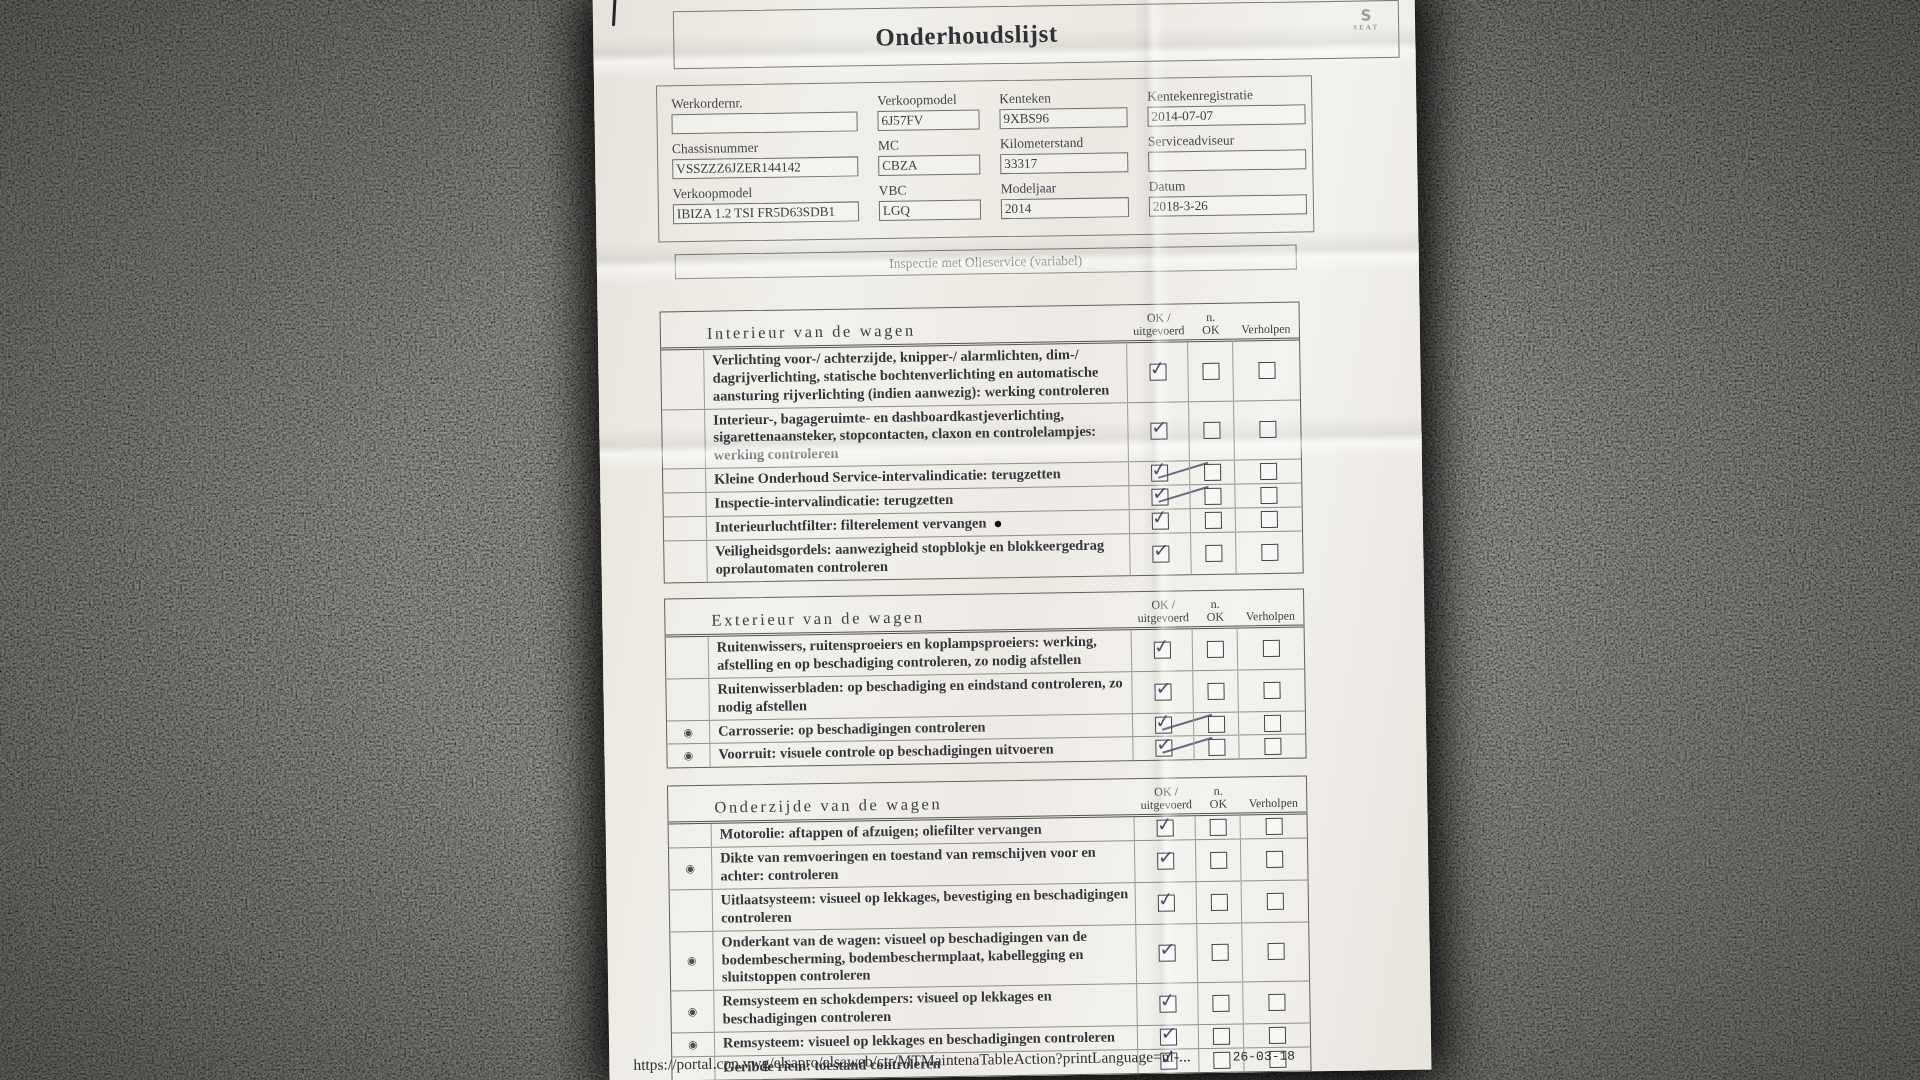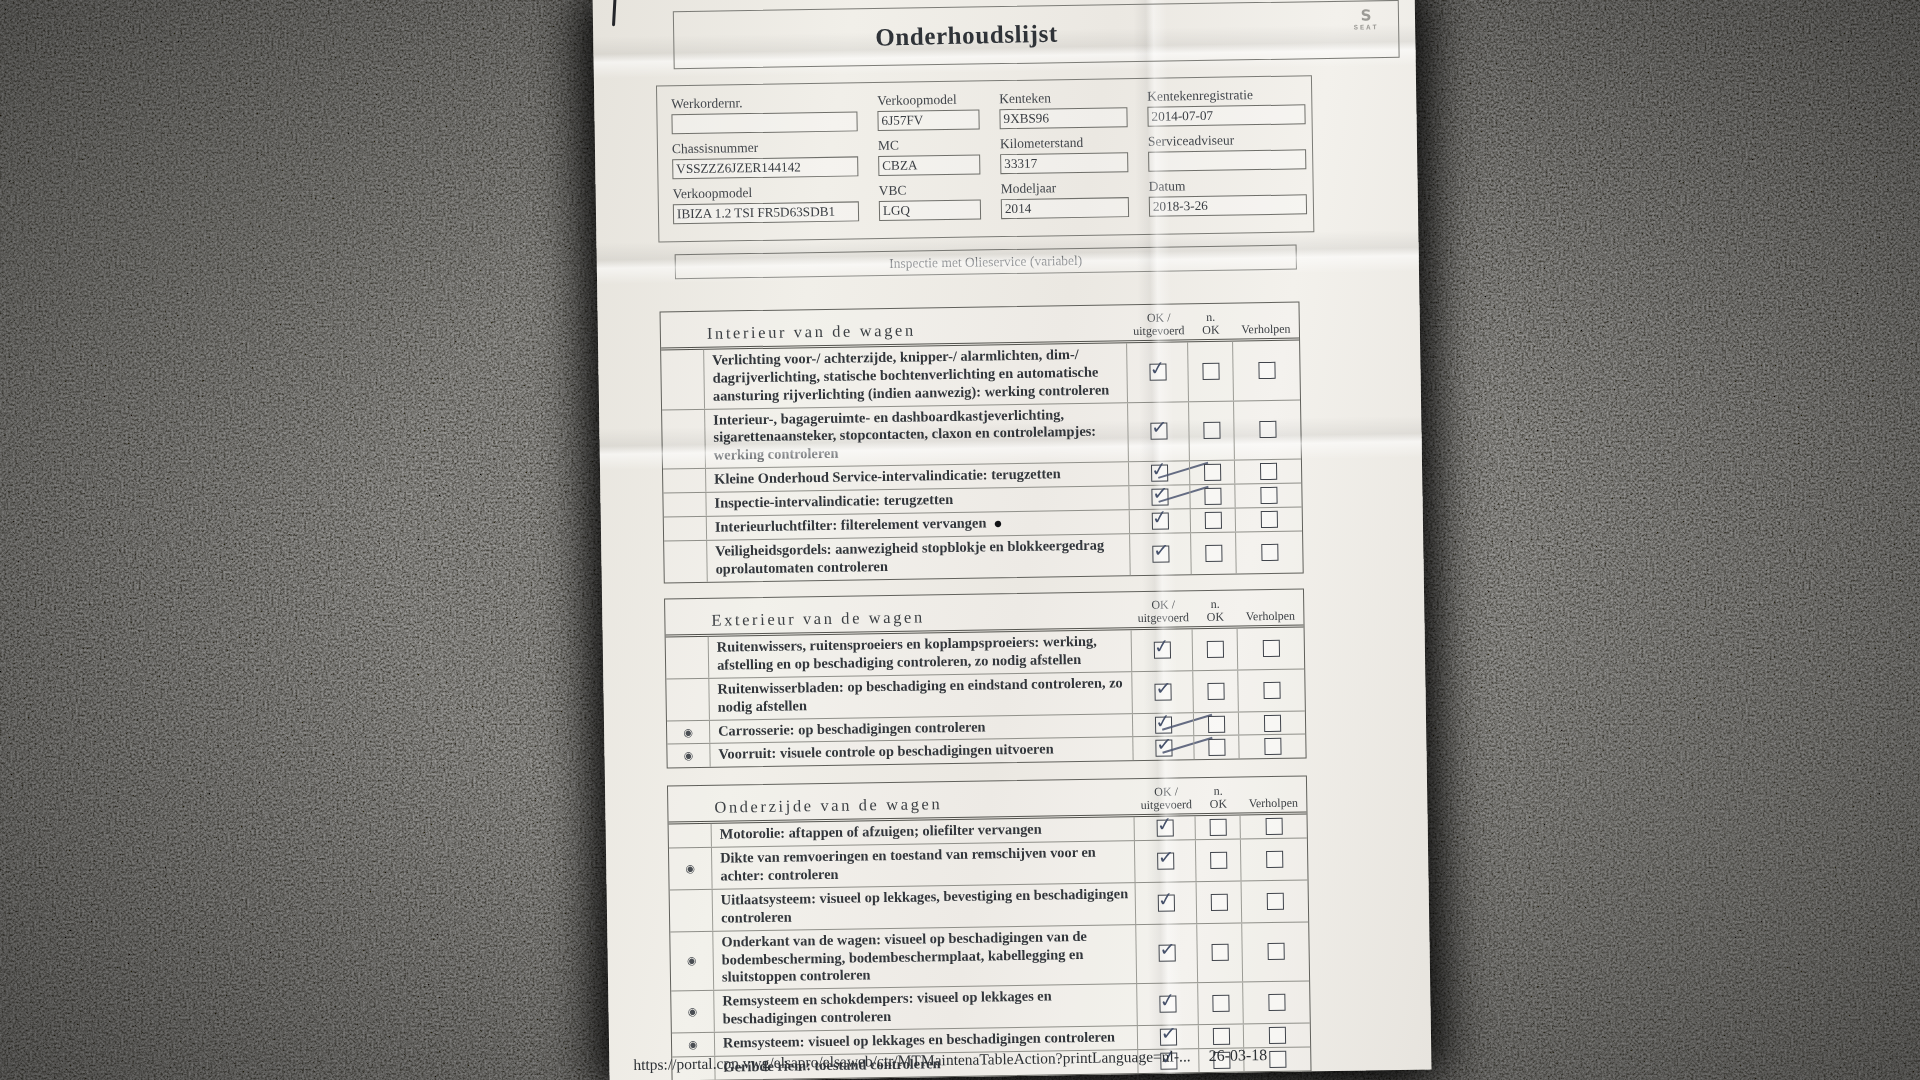--- a/index.html
+++ b/index.html
@@ -28,21 +28,21 @@
   .crease{position:absolute;top:0;bottom:0;width:34px;pointer-events:none;
     background:linear-gradient(90deg,rgba(0,0,0,0) 0%,rgba(0,0,0,0.05) 38%,rgba(255,255,255,0.4) 60%,rgba(0,0,0,0) 100%);}
   .pen-mark{position:absolute;left:20px;top:6px;width:3px;height:30px;background:#23252a;transform:rotate(4deg);border-radius:2px;}
 
   
   .title-box{position:relative;margin:22px 16px 0 80px;height:56px;border:1px solid #7b7b76;
     display:flex;align-items:center;justify-content:center;}
   .doc-title{font-size:25px;font-weight:bold;letter-spacing:0.6px;color:#2f3338;transform:translateX(-70px) rotate(-0.4deg);}
   .seat-logo{position:absolute;right:12px;top:7px;width:40px;text-align:center;color:#9c9b96;line-height:1;}
   .seat-logo .s-glyph{font-size:15px;font-weight:bold;display:block;font-family:"DejaVu Sans",sans-serif;}
-  .seat-logo .s-word{font-size:7px;letter-spacing:2px;font-weight:bold;display:block;margin-top:1px;font-family:Liberation Mono, monospace;}
+  .seat-logo .s-word{font-size:7px;letter-spacing:2px;font-weight:bold;display:block;margin-top:1px;font-family:Liberation Serif, serif;}
 
   
   .form-box{margin:16px 104px 0 62px;border:1px solid #7b7b76;padding:10px 14px 10px 14px;
     display:grid;grid-template-columns:186px 102px 128px 158px;column-gap:20px;}
   .field{margin-bottom:7px;}
   .flabel{font-size:13.5px;color:#43474c;margin-bottom:2px;white-space:nowrap;}
   .fbox{border:1px solid #6f6f6a;height:18px;font-size:13.2px;color:#3a3e43;padding:0 3px;
     white-space:nowrap;overflow:hidden;background:rgba(255,255,255,0.28);line-height:18px;}
 
   
@@ -69,21 +69,21 @@
     font-family:"DejaVu Sans",sans-serif;}
   .row:nth-child(even) .tick{transform:rotate(4deg) translateX(1px);}
   .cb-cell.tail::after{content:"";position:absolute;left:28px;top:8px;width:52px;height:1.6px;
     background:#4b5570;transform:rotate(-16deg);opacity:0.85;}
 
   .gap-lg{height:32px;} .gap-md{height:15px;} .gap-sm{height:17px;}
 
   
   .footer{position:absolute;left:24px;bottom:8px;display:flex;align-items:baseline;font-size:15.5px;color:#2d3135;}
   .footer .url{max-width:640px;white-space:nowrap;overflow:hidden;}
-  .footer .fdate{margin-left:18px;font-size:16px;}
+  .footer .fdate{margin-left:42px;font-size:13px;font-family:Liberation Mono, monospace;}
 </style>
 </head>
 <body>
 
 <svg class="carpet" width="1920" height="1080" xmlns="http://www.w3.org/2000/svg">
   <defs>
     <filter id="carpetNoise" x="0" y="0" width="100%" height="100%">
       <feTurbulence type="fractalNoise" baseFrequency="0.46" numOctaves="4" seed="11" stitchTiles="stitch"></feTurbulence>
       <feColorMatrix type="matrix" values="0.55 0 0 0 -0.04  0.55 0 0 0 -0.045  0.55 0 0 0 -0.06  0 0 0 0 1"></feColorMatrix>
     </filter>

